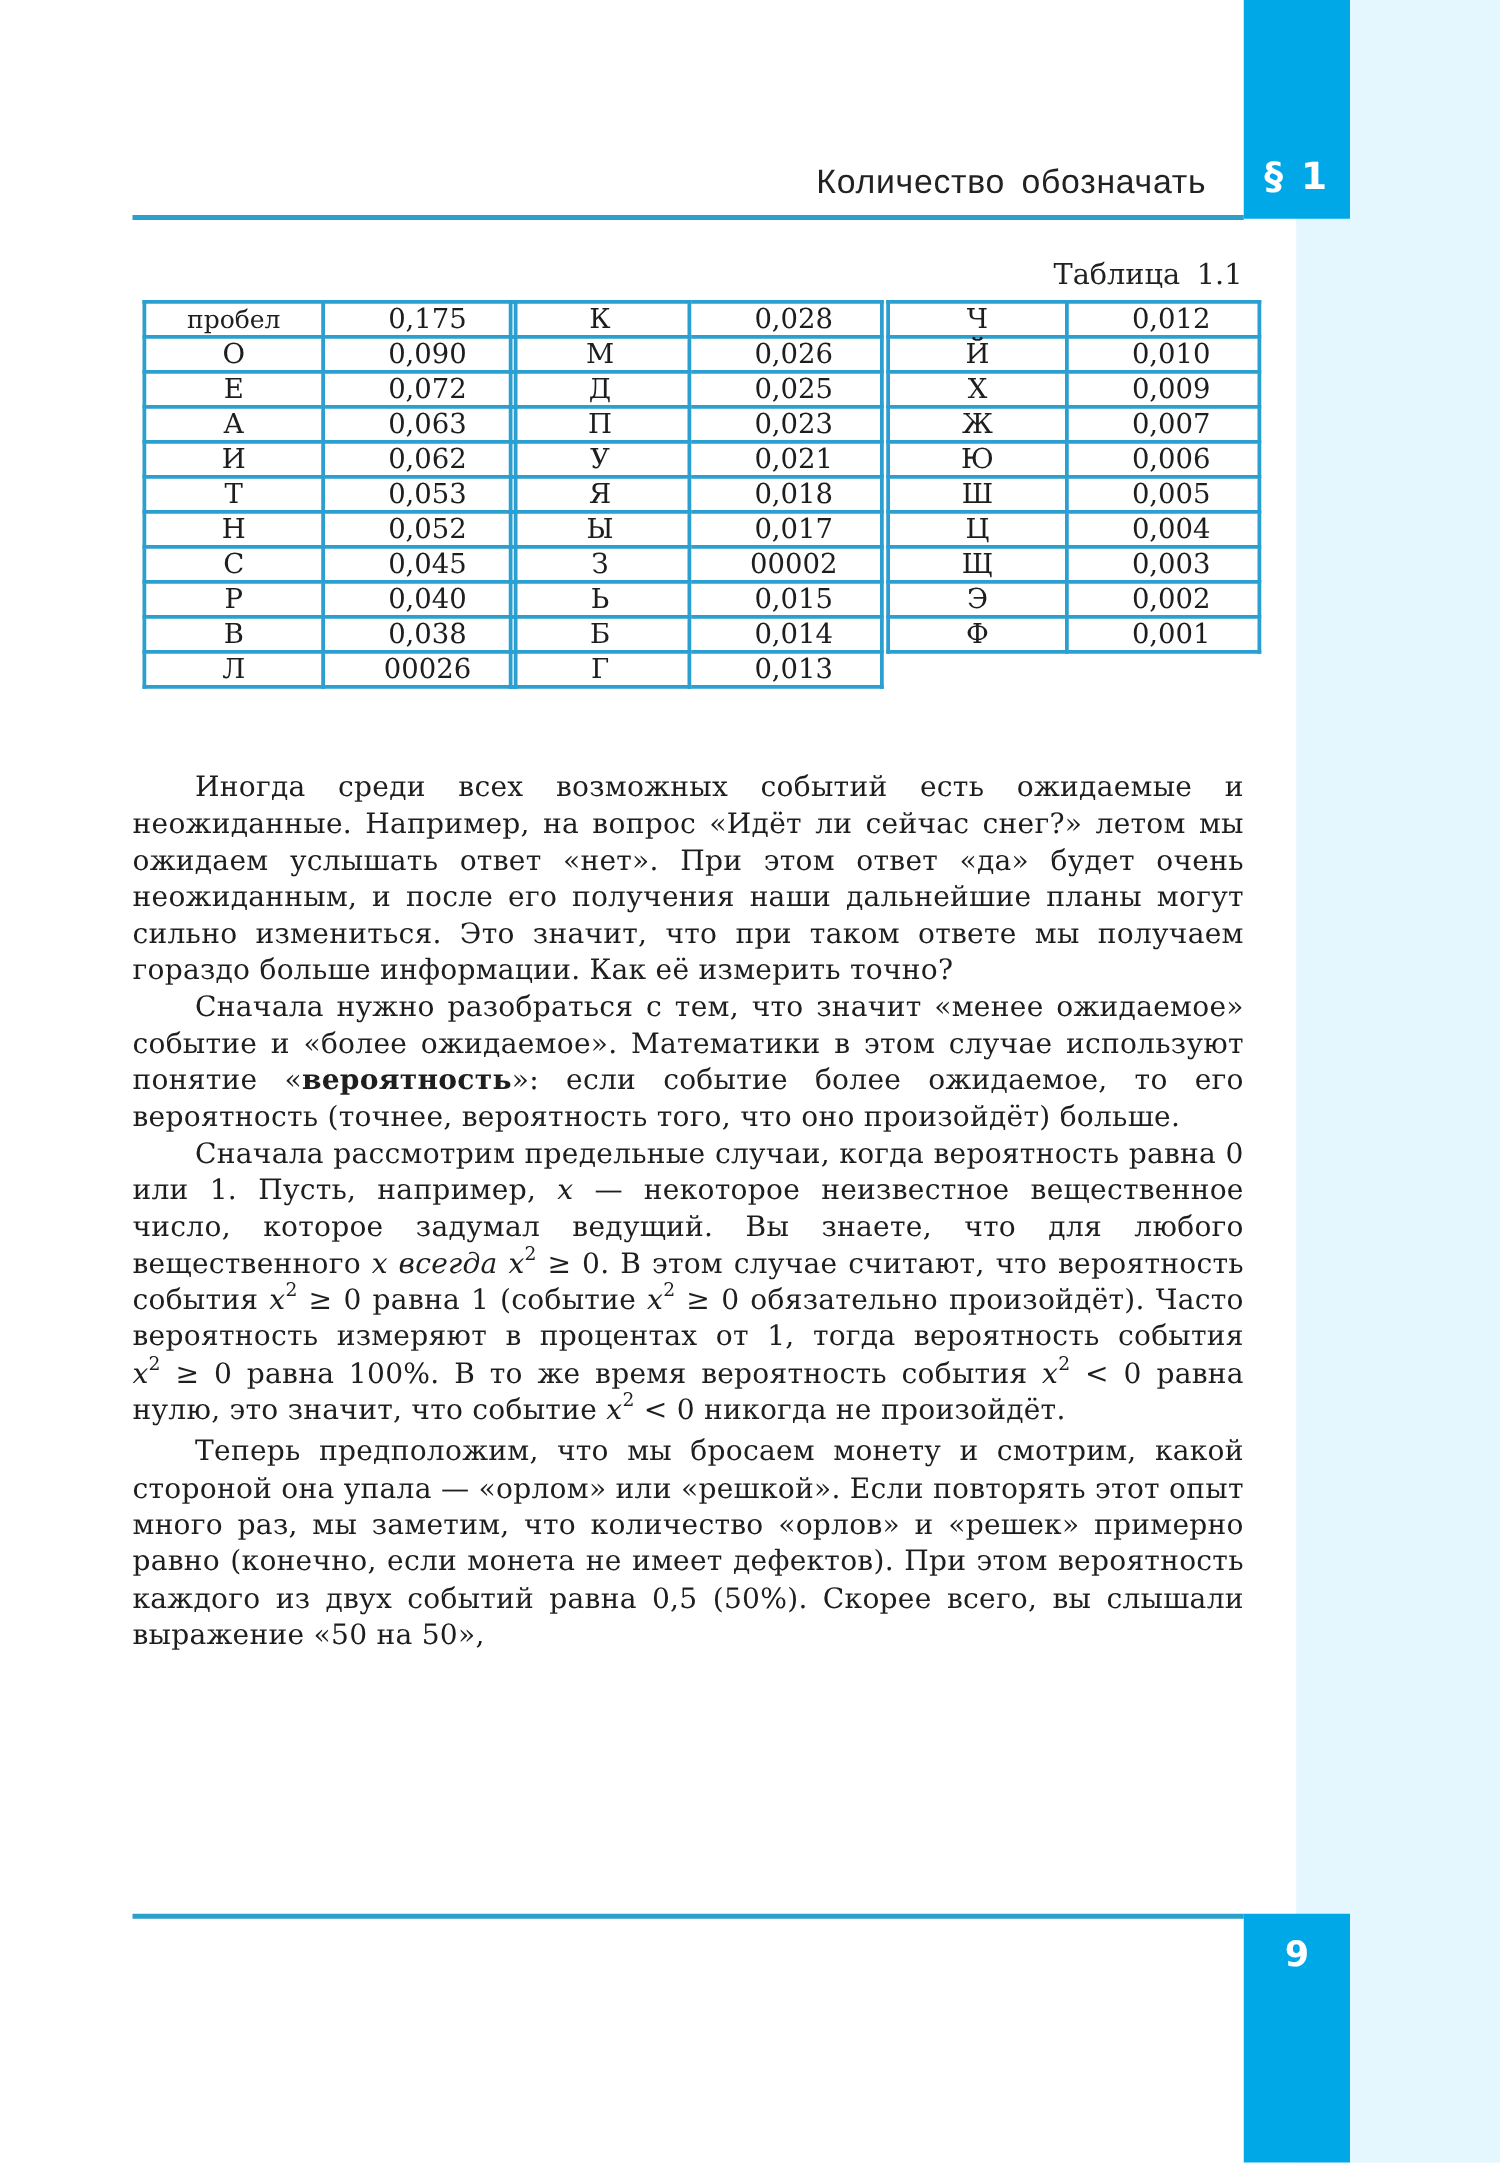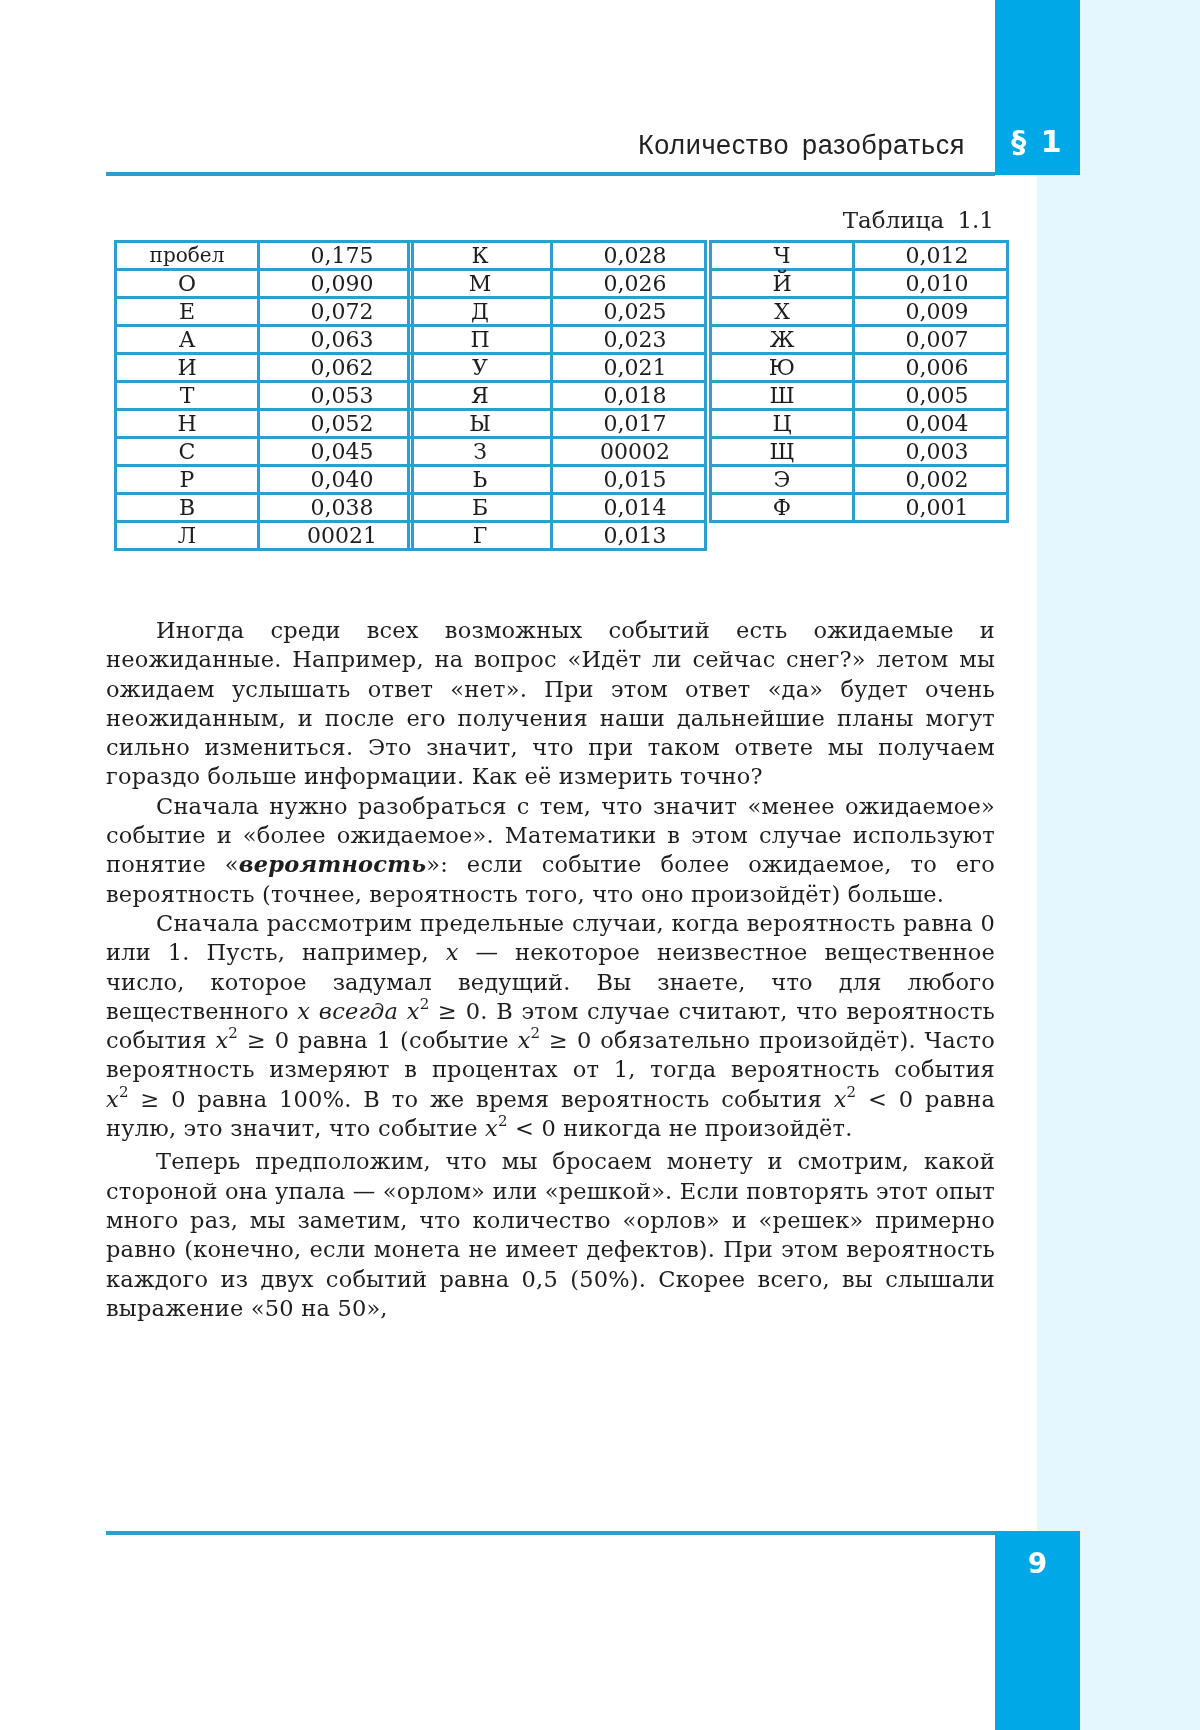--- a/index.html
+++ b/index.html
@@ -49,21 +49,21 @@
   #table-2 { left: 407px; }
   #table-3 { left: 709px; }
   .letter.word { font-size: 20px; }
   .body-text {
     position: absolute; left: 106px; top: 616px; width: 889px;
     font-size: 22.5px; line-height: 29.3px; text-align: justify;
     letter-spacing: 0.2px;
   }
   .body-text p { margin: 0; text-indent: 50px; }
   .body-text p.gap { margin-top: 4px; }
-  .body-text b { font-weight: bold; font-style: italic; }
+  .body-text b { font-weight: bold; }
   .body-text i { font-style: italic; }
   .math { font-style: italic; white-space: nowrap; }
   .math sup { font-style: normal; font-size: 15px; vertical-align: 10px; line-height: 0; }
   .footer-line {
     position: absolute; left: 106px; top: 1531px; width: 889px; height: 4px;
     background: #2c9fcb;
   }
   .tab-bottom {
     position: absolute; left: 995px; top: 1531px; width: 85px; height: 199px;
     background: #00a8e8;
@@ -76,21 +76,21 @@
 </style>
 </head>
 <body>
 
 <div class="side-panel"></div>
 
 <div class="tab-top">
   <span class="tab-top-label">§ 1</span>
 </div>
 
-<div class="header-title">Количество разобраться</div>
+<div class="header-title">Количество обозначать</div>
 <div class="header-line"></div>
 
 <div class="table-caption">Таблица 1.1</div>
 
 <table class="freq-table" id="table-1">
   <tbody>
       <tr>
         <td class="letter word">пробел</td>
         <td class="value">0,175</td>
       </tr>
@@ -125,21 +125,21 @@
       <tr>
         <td class="letter">Р</td>
         <td class="value">0,040</td>
       </tr>
       <tr>
         <td class="letter">В</td>
         <td class="value">0,038</td>
       </tr>
       <tr>
         <td class="letter">Л</td>
-        <td class="value">00021</td>
+        <td class="value">00026</td>
       </tr>
     </tbody>
 </table>
 <table class="freq-table" id="table-2">
   <tbody>
       <tr>
         <td class="letter">К</td>
         <td class="value">0,028</td>
       </tr>
       <tr>

